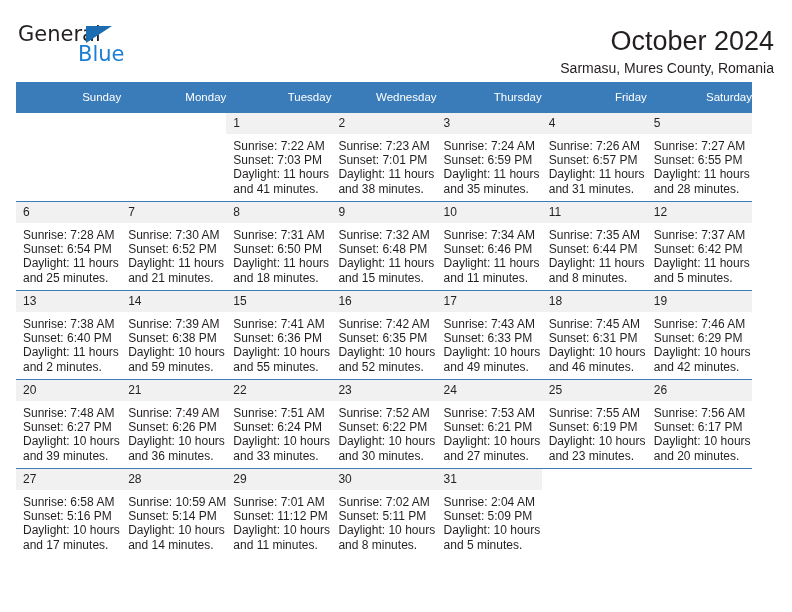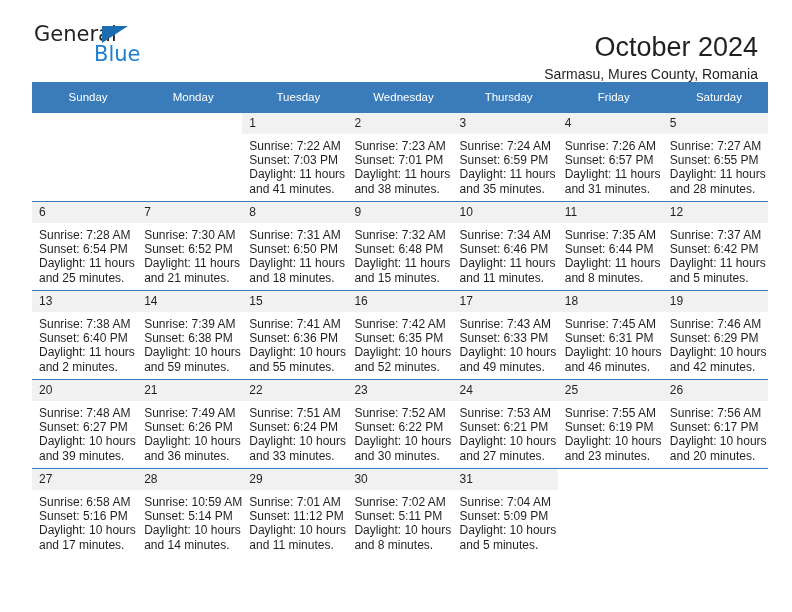--- a/index.html
+++ b/index.html
@@ -13,21 +13,21 @@
     height: 612px;
     font-family: "Liberation Sans", sans-serif;
     color: #231f20;
     overflow: hidden;
   }
   .page {
     position: relative;
     width: 792px;
     height: 612px;
     box-sizing: border-box;
-    padding: 0 32px;
+    padding: 0 16px;
   }
 
   
   .top {
     position: relative;
     height: 82px;
   }
   .brand {
     position: absolute;
     left: 2px;
@@ -57,21 +57,21 @@
     position: absolute;
     left: 60px;
     top: 20px;
     font-size: 21px;
     color: #1b7fd4;
     font-family: "DejaVu Sans", sans-serif;
   }
   .titles {
     position: absolute;
     right: 2px;
-    top: 30px;
+    top: 24px;
     text-align: right;
   }
   .month-title {
     font-size: 27px;
     color: #231f20;
     line-height: 34px;
     white-space: nowrap;
   }
   .location {
     font-size: 14px;
@@ -84,21 +84,21 @@
   .calendar {
     width: 736px;
     border-collapse: collapse;
     table-layout: fixed;
   }
   .calendar th {
     background: #3a7cba;
     color: #ffffff;
     font-size: 11.5px;
     font-weight: normal;
-    text-align: center;
+    text-align: right;
     padding: 5px 0 5px 7px;
     height: 20px;
     border: none;
   }
   .calendar td {
     width: 105.14px;
     vertical-align: top;
     padding: 0;
     border-top: 1px solid #3a7cba;
     background: #ffffff;
@@ -441,21 +441,21 @@
             <div class="cell-body">
               <div>Sunrise: 7:02 AM</div>
               <div>Sunset: 5:11 PM</div>
               <div>Daylight: 10 hours</div>
               <div>and 8 minutes.</div>
             </div>
           </td>
           <td class="">
             <div class="daynum">31</div>
             <div class="cell-body">
-              <div>Sunrise: 7:04 AM</div>
+              <div>Sunrise: 2:04 AM</div>
               <div>Sunset: 5:09 PM</div>
               <div>Daylight: 10 hours</div>
               <div>and 5 minutes.</div>
             </div>
           </td>
           <td class="blank">
             <div class="daynum"></div>
           </td>
           <td class="blank">
             <div class="daynum"></div>

